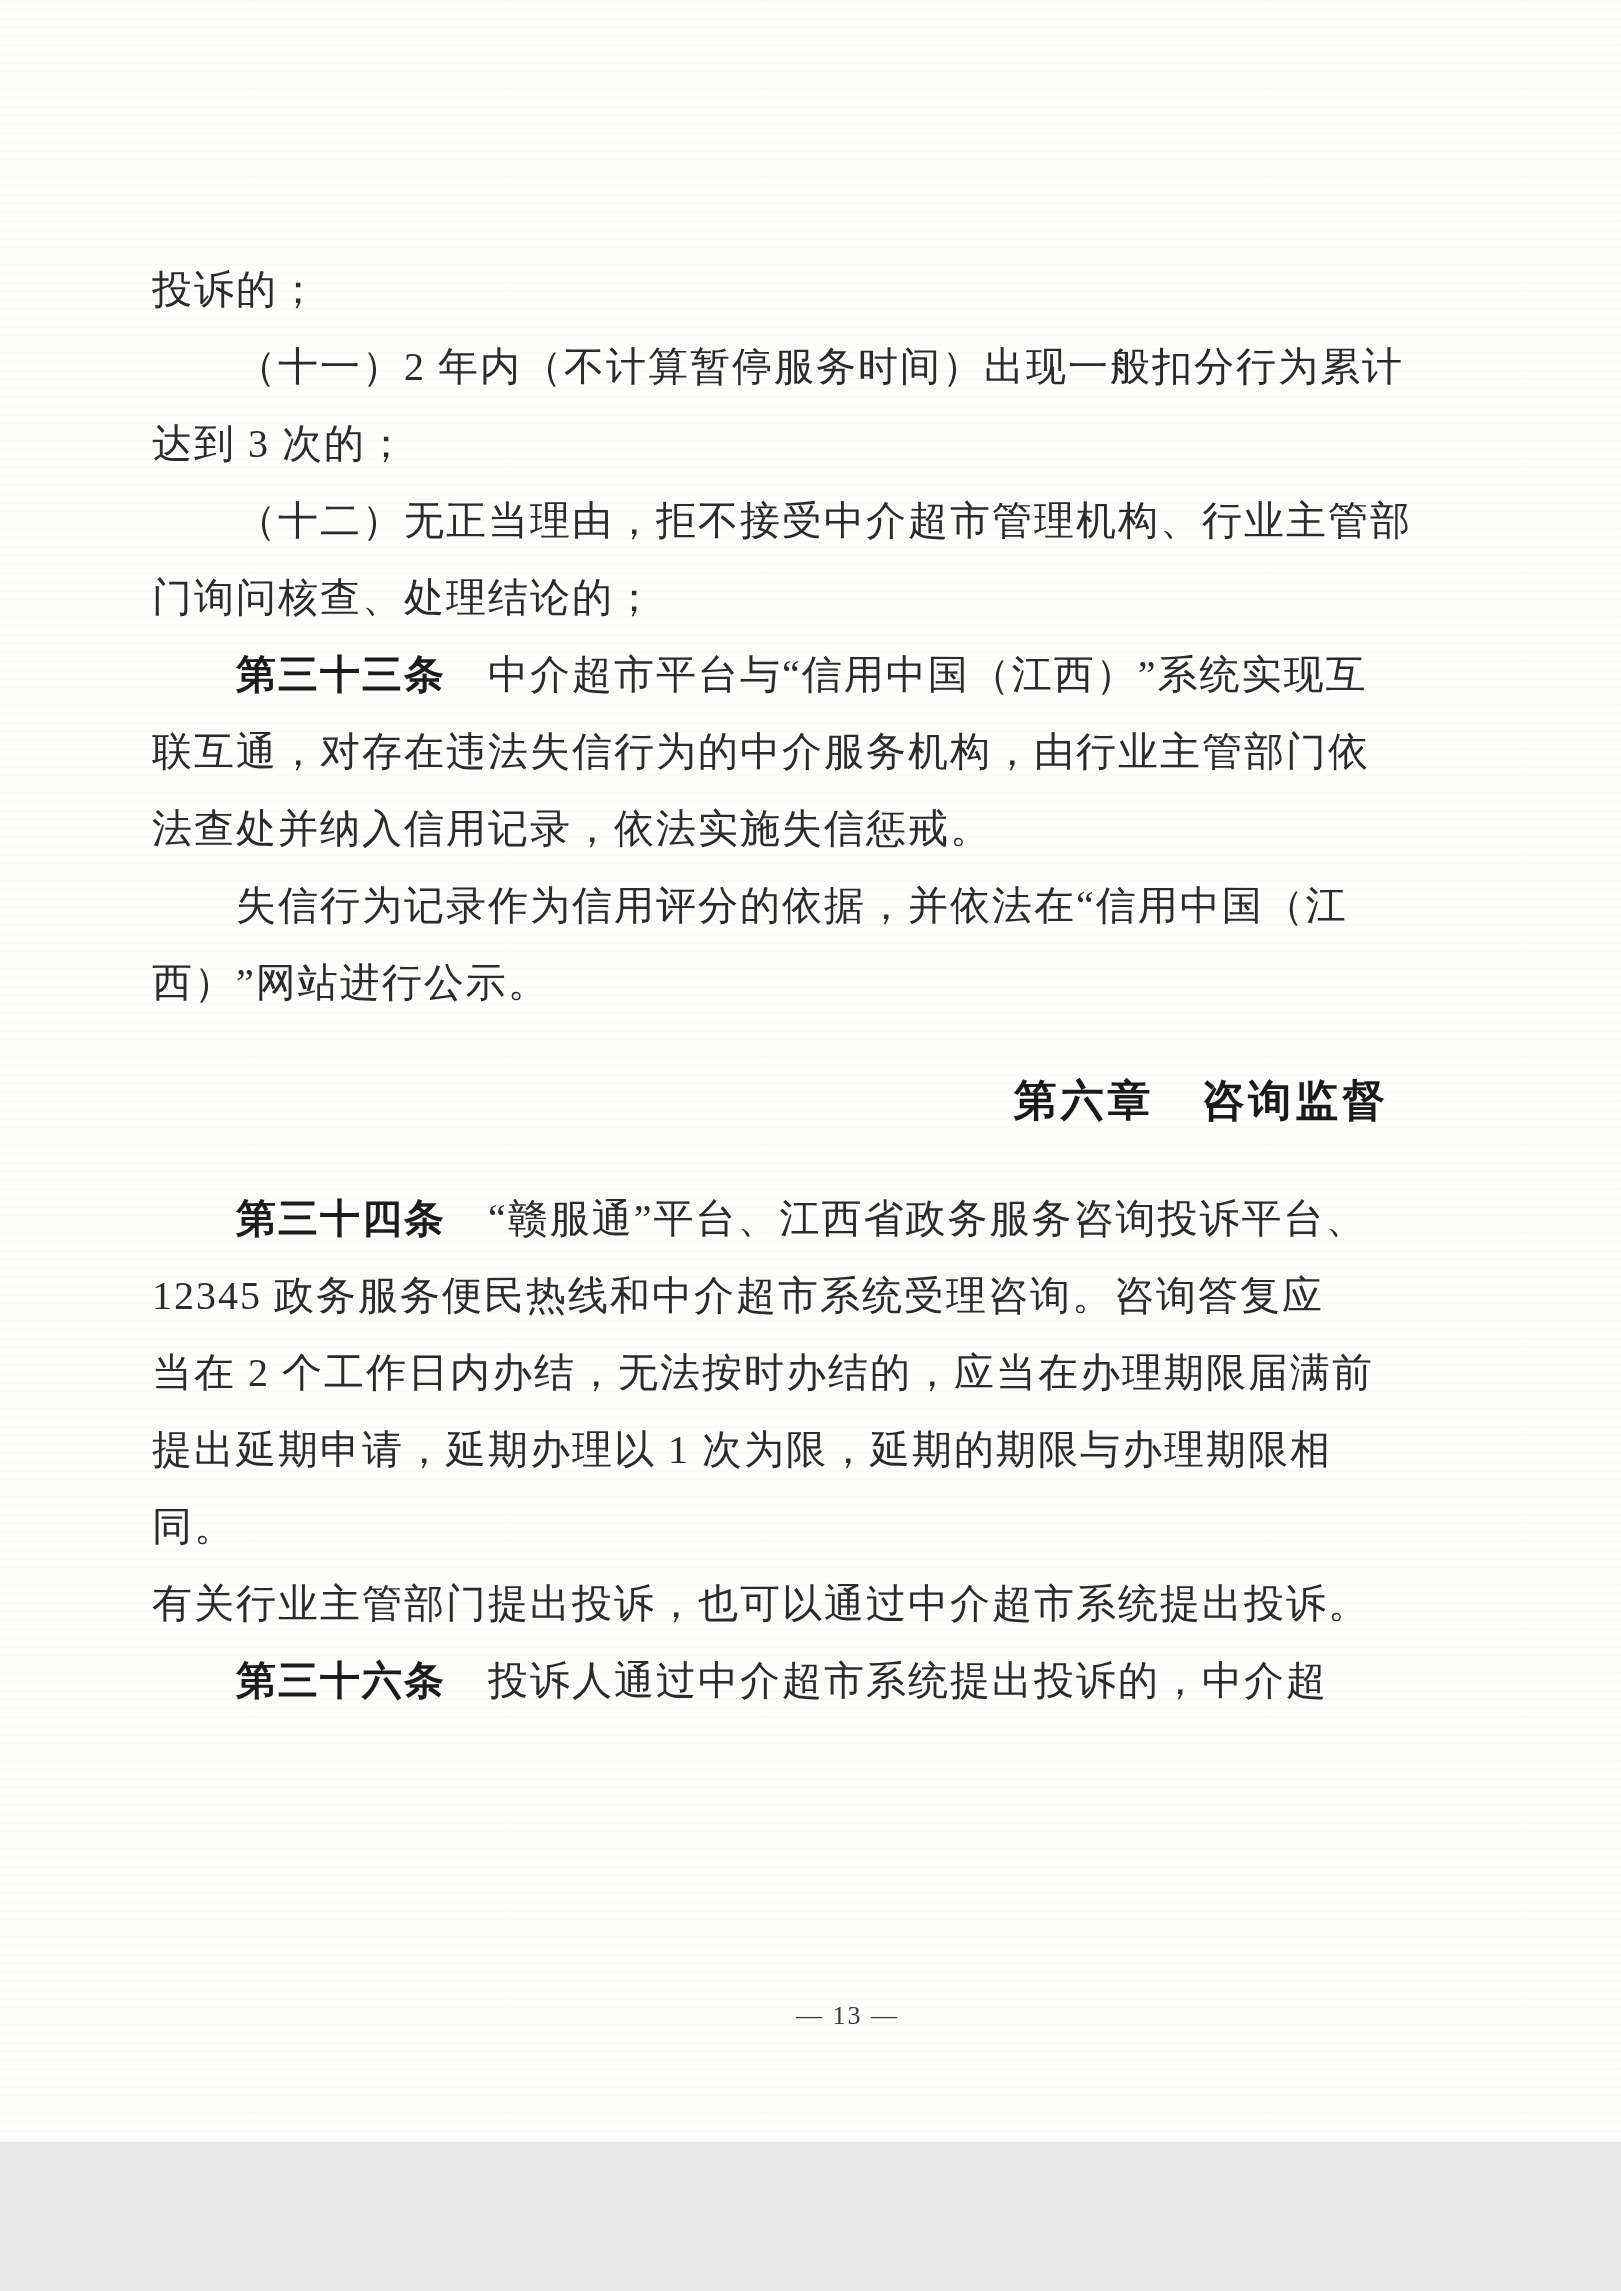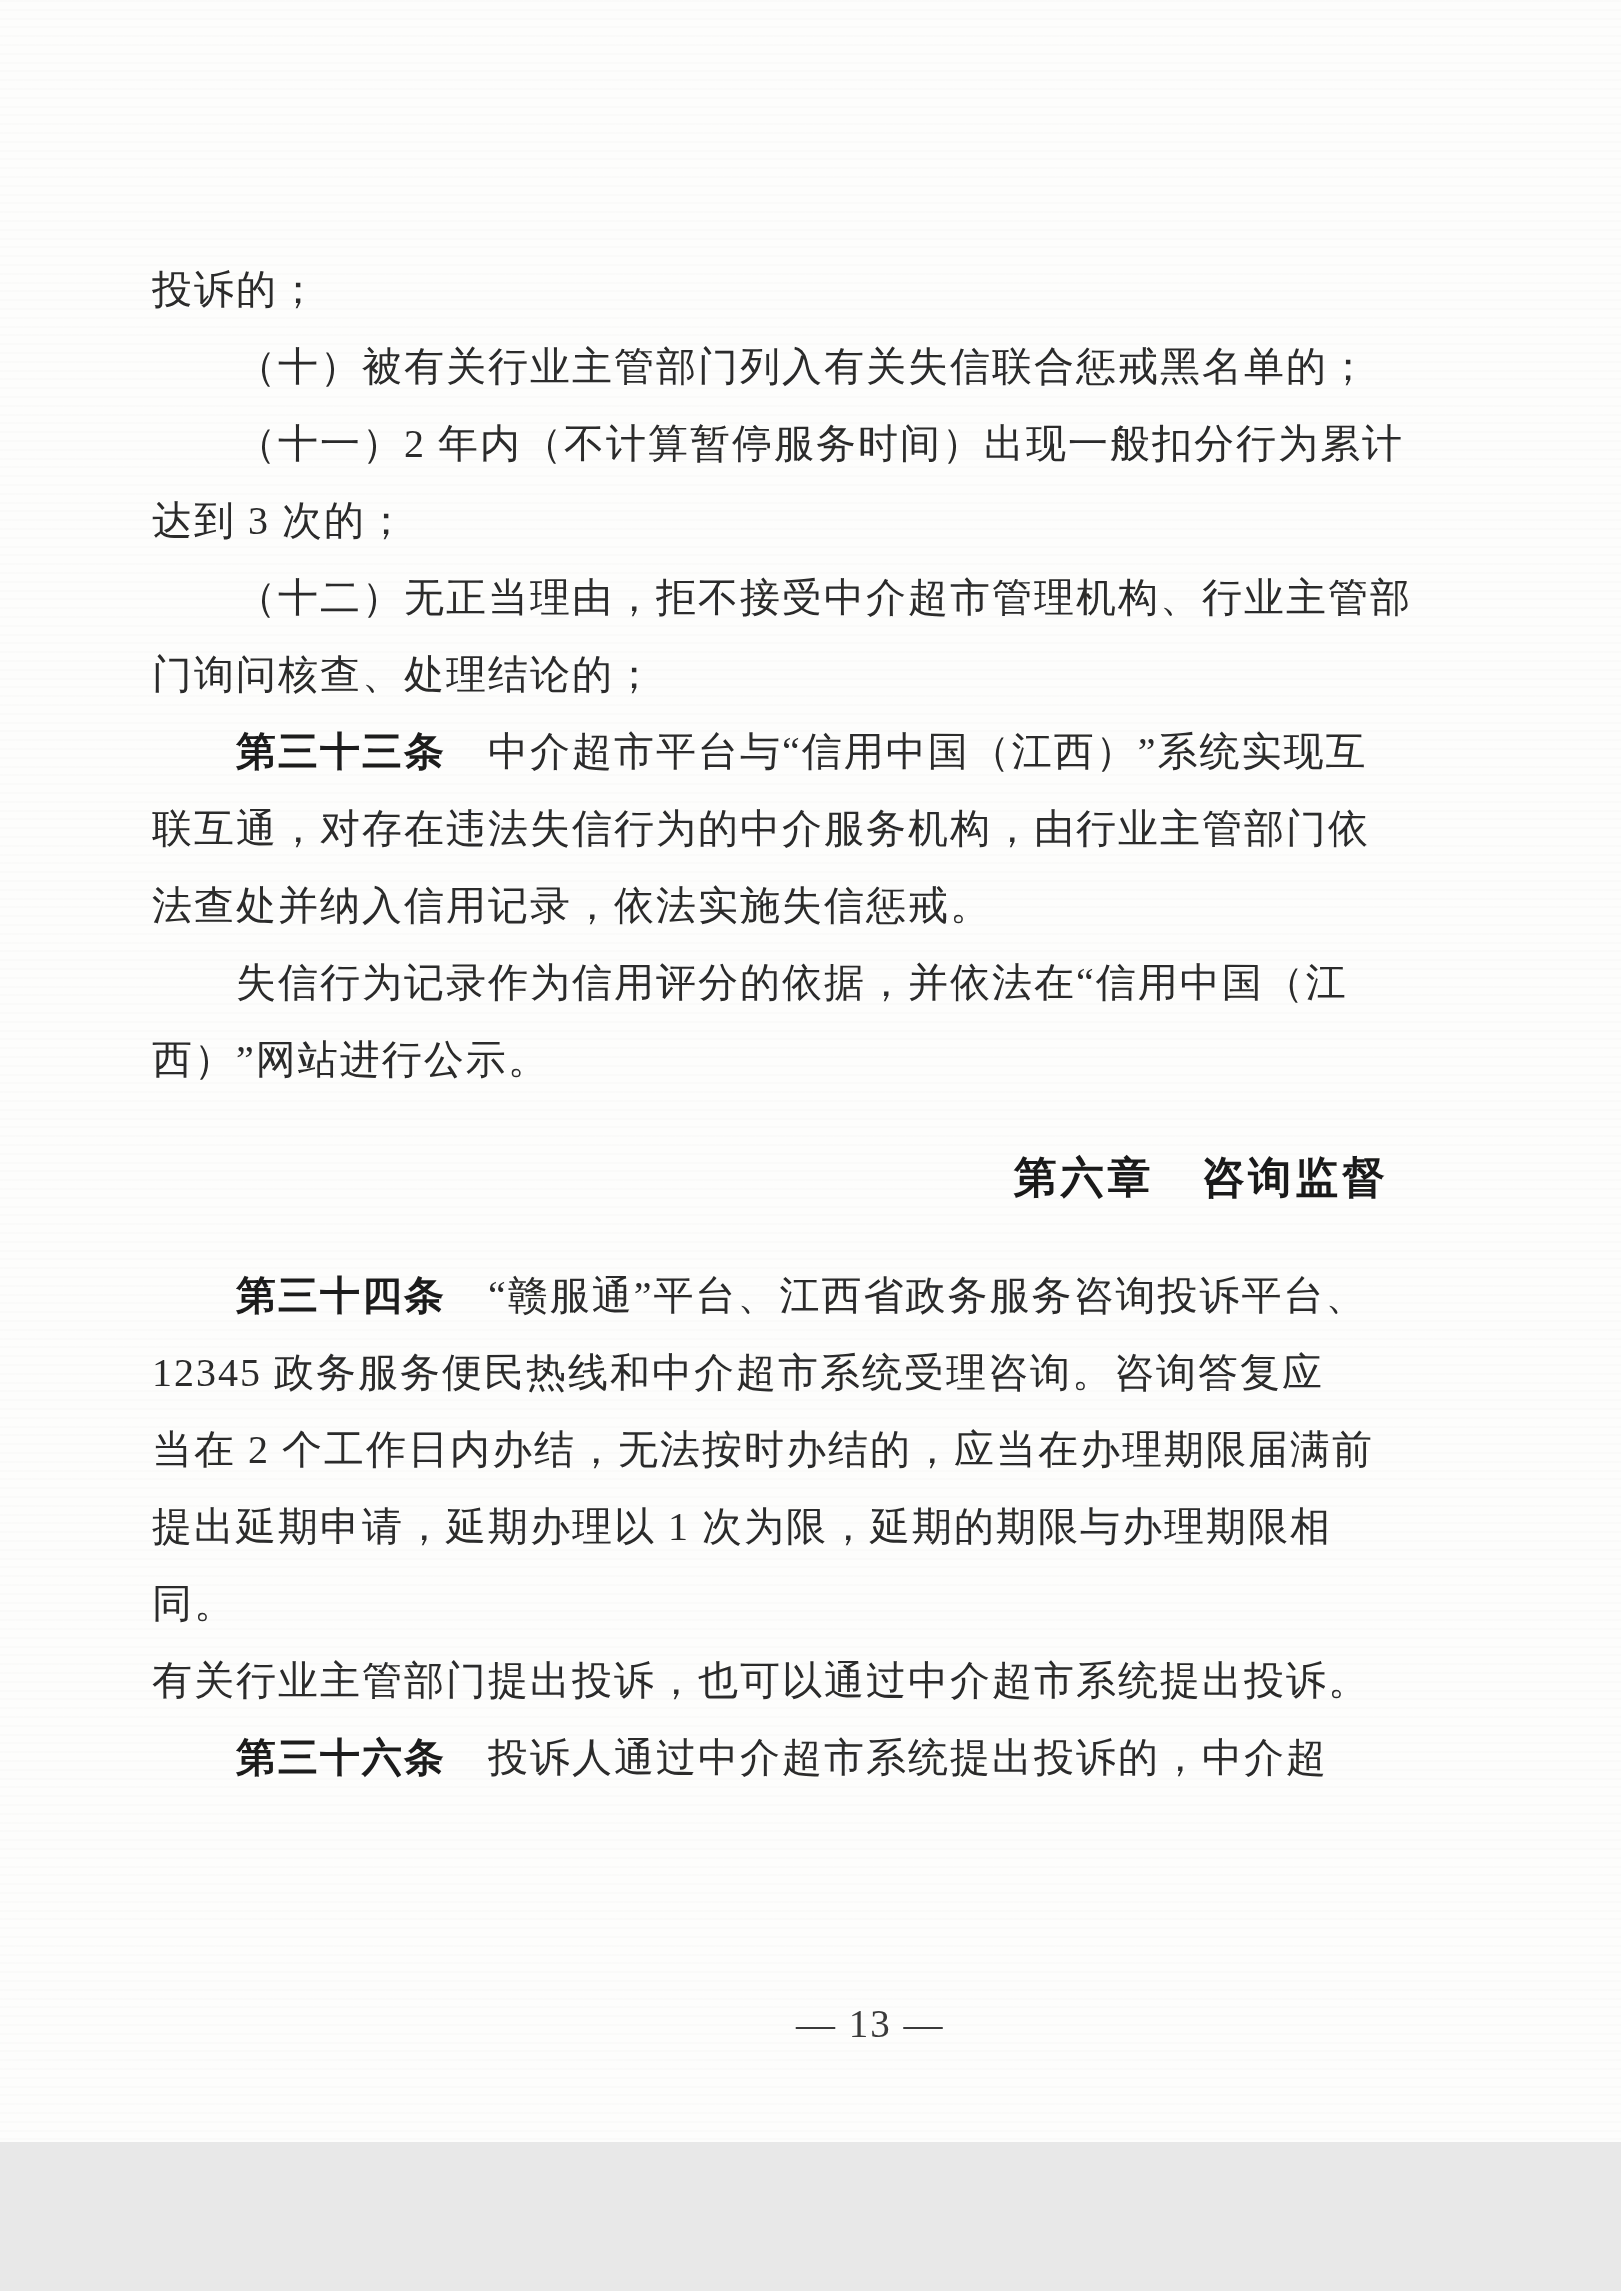--- a/index.html
+++ b/index.html
@@ -53,33 +53,32 @@
     font-family: "Liberation Sans", "DejaVu Sans", sans-serif;
     font-weight: 700;
     font-size: 43px;
     letter-spacing: 3.9px;
     color: #1a1a1a;
   }
   .page-number {
     position: absolute;
     left: 796px;
     top: 2001px;
-    font-size: 39px;
+    font-size: 26px;
     letter-spacing: 2px;
     color: #3a3a3a;
     white-space: nowrap;
   }
 </style>
 </head>
 <body>
 
 <div class="page">
   <div class="doc-body">
       <div class="text-line"><span>投诉的；</span></div>
-      <div class="text-line indent"><span>（十）被有关行业主管部门列入有关失信联合惩戒黑名单的；</span></div>
       <div class="text-line indent"><span>（十一）2 年内（不计算暂停服务时间）出现一般扣分行为累计</span></div>
       <div class="text-line"><span>达到 3 次的；</span></div>
       <div class="text-line indent"><span>（十二）无正当理由，拒不接受中介超市管理机构、行业主管部</span></div>
       <div class="text-line"><span>门询问核查、处理结论的；</span></div>
       <div class="text-line indent"><span class="article-number">第三十三条</span><span>　中介超市平台与“信用中国（江西）”系统实现互</span></div>
       <div class="text-line"><span>联互通，对存在违法失信行为的中介服务机构，由行业主管部门依</span></div>
       <div class="text-line"><span>法查处并纳入信用记录，依法实施失信惩戒。</span></div>
       <div class="text-line indent"><span>失信行为记录作为信用评分的依据，并依法在“信用中国（江</span></div>
       <div class="text-line"><span>西）”网站进行公示。</span></div>
       <div class="chapter-heading"><span>第六章　咨询监督</span></div>

